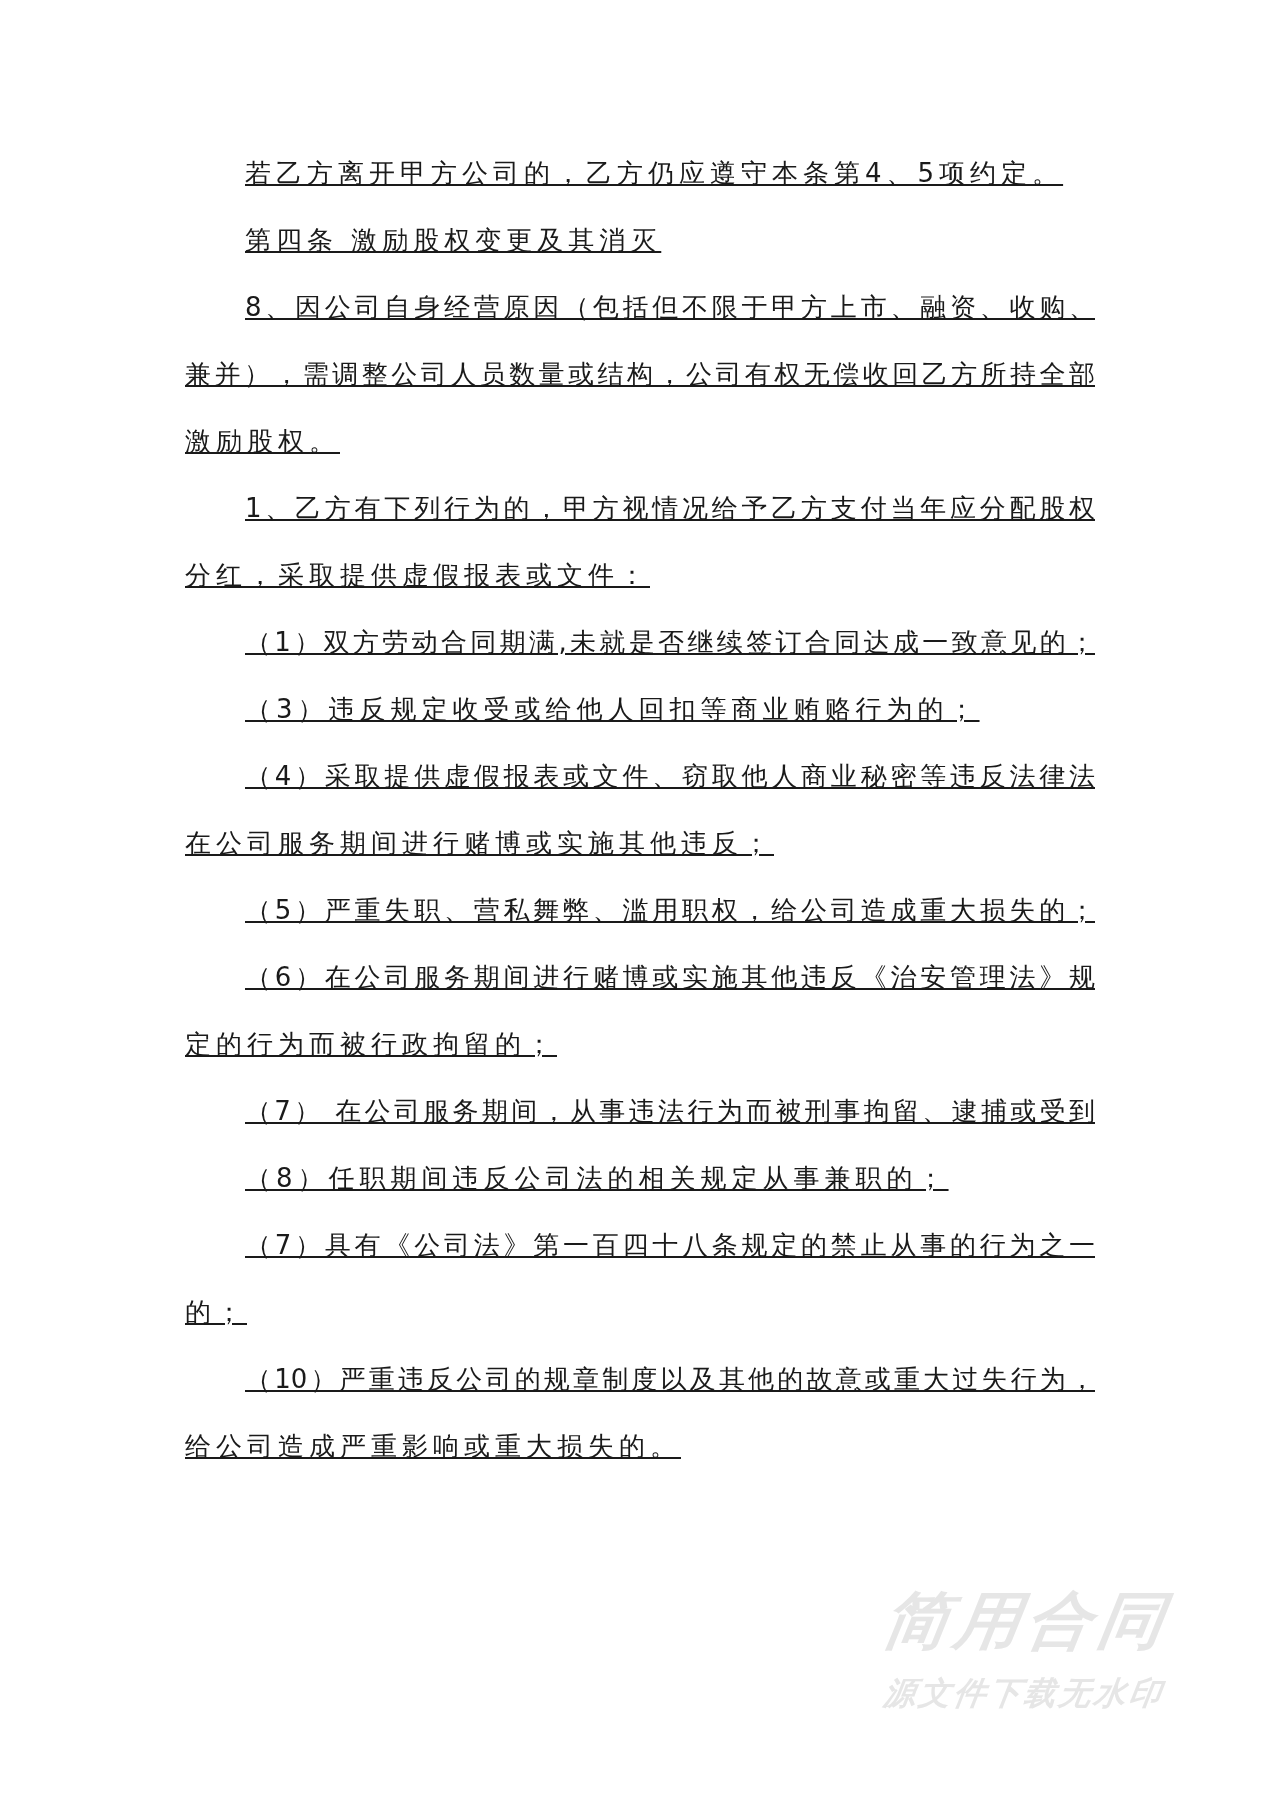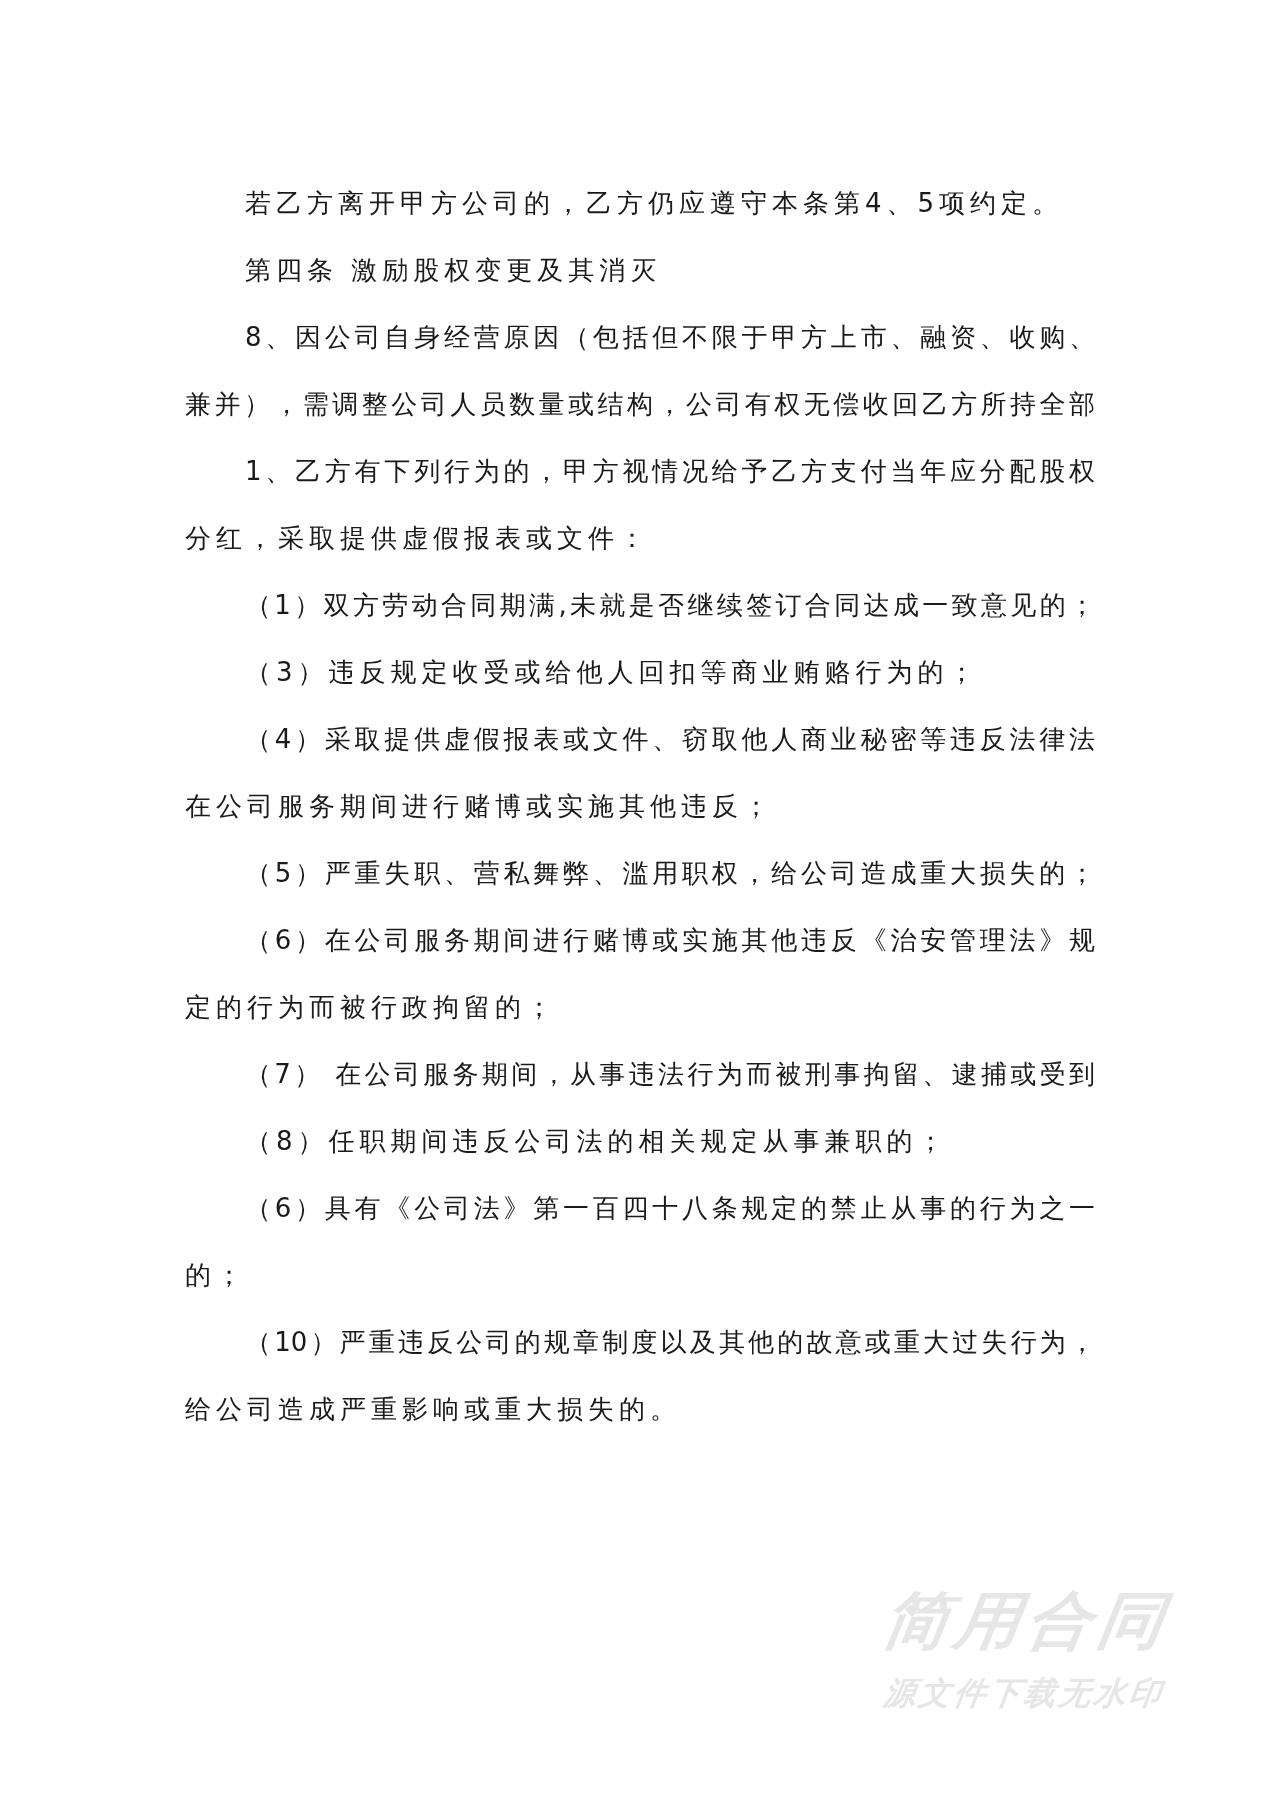--- a/index.html
+++ b/index.html
@@ -19,22 +19,23 @@
       position: absolute;
       left: 0;
       top: 0;
       width: 1280px;
       height: 1810px;
       background: #ffffff;
     }
     .text-block {
       position: absolute;
       left: 185px;
-      top: 170px;
+      top: 140px;
       width: 910px;
+      text-decoration: underline;
     }
     .line {
       display: block;
       height: 67px;
       line-height: 67px;
       font-size: 26px;
       white-space: nowrap;
       overflow: visible;
       letter-spacing: 5px;
     }
@@ -84,32 +85,33 @@
   </style>
 </head>
 <body>
 
 <div class="page">
   <div class="text-block">
     <span class="line indent">若乙方离开甲方公司的，乙方仍应遵守本条第4、5项约定。</span>
     <span class="line indent">第四条 激励股权变更及其消灭</span>
     <span class="line indent full">8、因公司自身经营原因（包括但不限于甲方上市、融资、收购、</span>
     <span class="line full">兼并），需调整公司人员数量或结构，公司有权无偿收回乙方所持全部</span>
+    <span class="line">激励股权。</span>
     <span class="line indent full">1、乙方有下列行为的，甲方视情况给予乙方支付当年应分配股权</span>
     <span class="line">分红，采取提供虚假报表或文件：</span>
     <span class="line indent full">（1）双方劳动合同期满,未就是否继续签订合同达成一致意见的；</span>
     <span class="line indent">（3）违反规定收受或给他人回扣等商业贿赂行为的；</span>
     <span class="line indent full">（4）采取提供虚假报表或文件、窃取他人商业秘密等违反法律法</span>
     <span class="line">在公司服务期间进行赌博或实施其他违反；</span>
     <span class="line indent full">（5）严重失职、营私舞弊、滥用职权，给公司造成重大损失的；</span>
     <span class="line indent full">（6）在公司服务期间进行赌博或实施其他违反《治安管理法》规</span>
     <span class="line">定的行为而被行政拘留的；</span>
     <span class="line indent full">（7） 在公司服务期间，从事违法行为而被刑事拘留、逮捕或受到</span>
     <span class="line indent">（8）任职期间违反公司法的相关规定从事兼职的；</span>
-    <span class="line indent full">（6）具有《公司法》第一百四十八条规定的禁止从事的行为之一</span>
+    <span class="line indent full">（7）具有《公司法》第一百四十八条规定的禁止从事的行为之一</span>
     <span class="line">的；</span>
     <span class="line indent full">（10）严重违反公司的规章制度以及其他的故意或重大过失行为，</span>
     <span class="line">给公司造成严重影响或重大损失的。</span>
   </div>
 
   <div class="watermark">
     <span class="wm-main">简用合同</span>
     <span class="wm-sub">源文件下载无水印</span>
   </div>
 </div>

